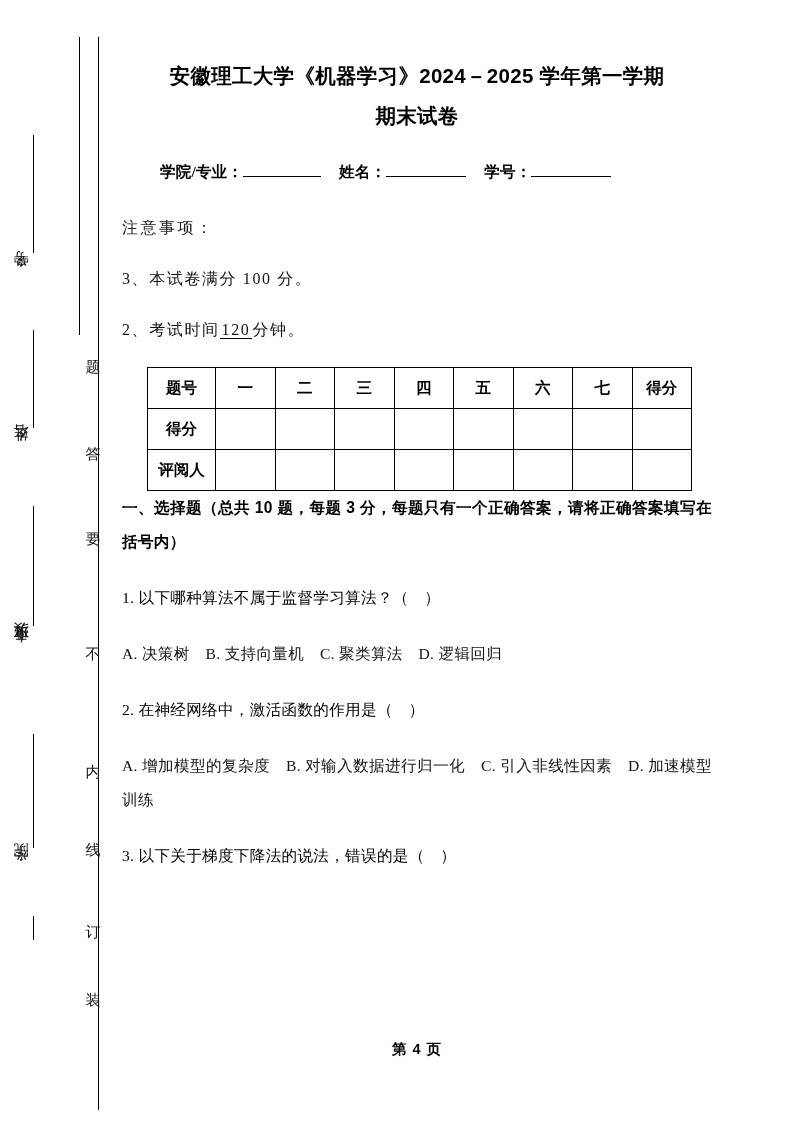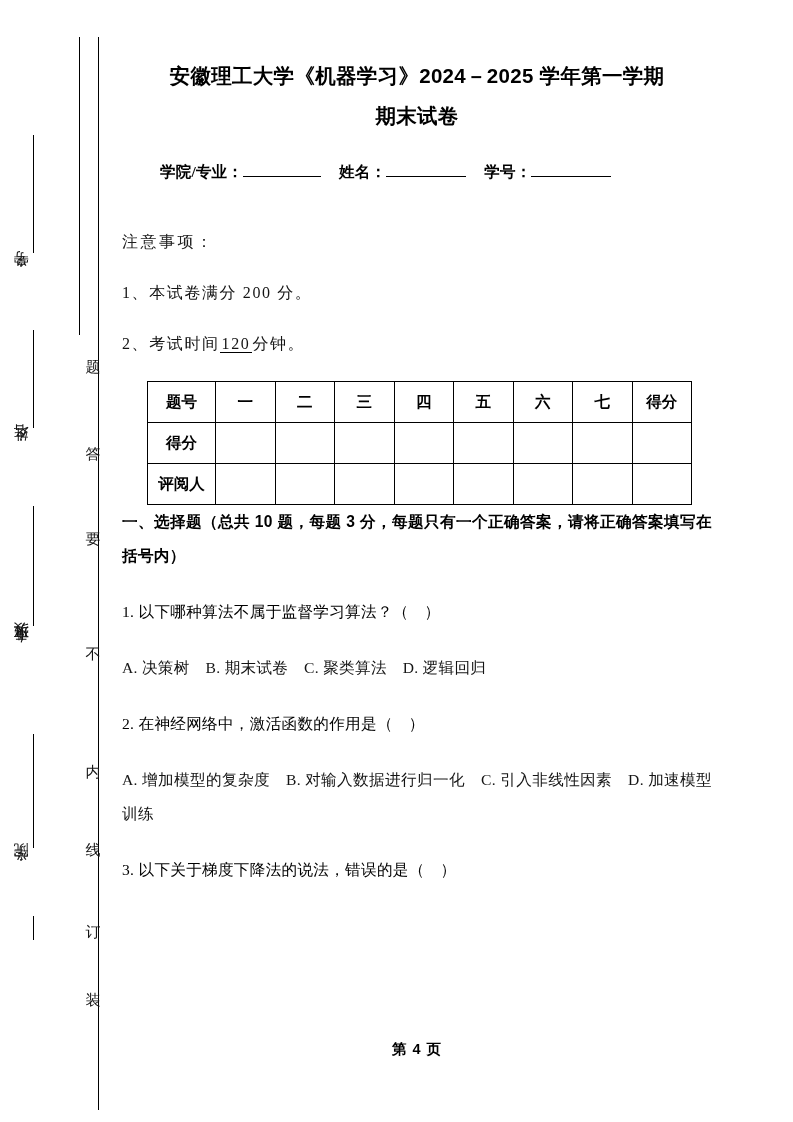--- a/index.html
+++ b/index.html
@@ -107,21 +107,21 @@
     display: inline-block;
     border-bottom: 1.4px solid #000;
     vertical-align: baseline;
   }
   .u-dept { width: 78px; }
   .u-name { width: 80px; }
   .u-sid  { width: 80px; }
 
   .note-head {
     font-size: 16px;
-    margin-top: 49px;
+    margin-top: 35px;
     letter-spacing: 2.5px;
     color: #202020;
   }
   .note-item {
     font-size: 16px;
     margin-top: 30px;
     letter-spacing: 1.6px;
     color: #141414;
   }
   .num-underline {
@@ -224,21 +224,21 @@
     <div class="doc-title title-line1">安徽理工大学《机器学习》2024－2025 学年第一学期</div>
     <div class="doc-title title-line2">期末试卷</div>
 
     <div class="info-line">
       <span>学院/专业：</span><span class="blank-u u-dept"></span>
       <span style="display:inline-block;width:14px;"></span><span>姓名：</span><span class="blank-u u-name"></span>
       <span style="display:inline-block;width:14px;"></span><span>学号：</span><span class="blank-u u-sid"></span>
     </div>
 
     <div class="note-head">注意事项：</div>
-    <div class="note-item">1、本试卷满分 200 分。</div>
+    <div class="note-item">3、本试卷满分 100 分。</div>
     <div class="note-item">
       <span>2、考试时间</span><span class="num-underline">120</span><span>分钟。</span>
     </div>
 
     <table class="score-table">
       <colgroup>
         <col class="c-head">
           <col class="c-cell">
           <col class="c-cell">
           <col class="c-cell">
@@ -281,21 +281,21 @@
           <td></td>
           <td></td>
           <td></td>
         </tr>
       </tbody>
     </table>
 
     <div class="section-head">一、选择题（总共 10 题，每题 3 分，每题只有一个正确答案，请将正确答案填写在括号内）</div>
 
     <div class="q-stem">1. 以下哪种算法不属于监督学习算法？（　）</div>
-    <div class="q-options">A. 决策树　B. 期末试卷　C. 聚类算法　D. 逻辑回归</div>
+    <div class="q-options">A. 决策树　B. 支持向量机　C. 聚类算法　D. 逻辑回归</div>
 
     <div class="q-stem">2. 在神经网络中，激活函数的作用是（　）</div>
     <div class="q-options">A. 增加模型的复杂度　B. 对输入数据进行归一化　C. 引入非线性因素　D. 加速模型训练</div>
 
     <div class="q-stem">3. 以下关于梯度下降法的说法，错误的是（　）</div>
 
   </div>
 
   <div class="page-footer">第 4 页</div>
 

